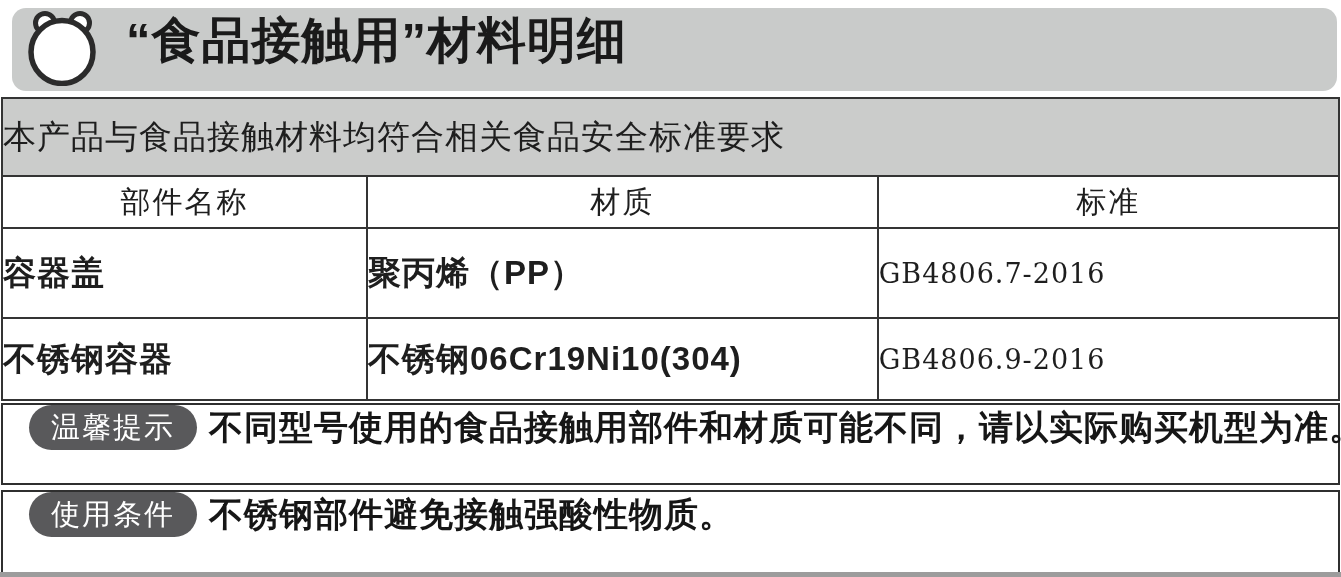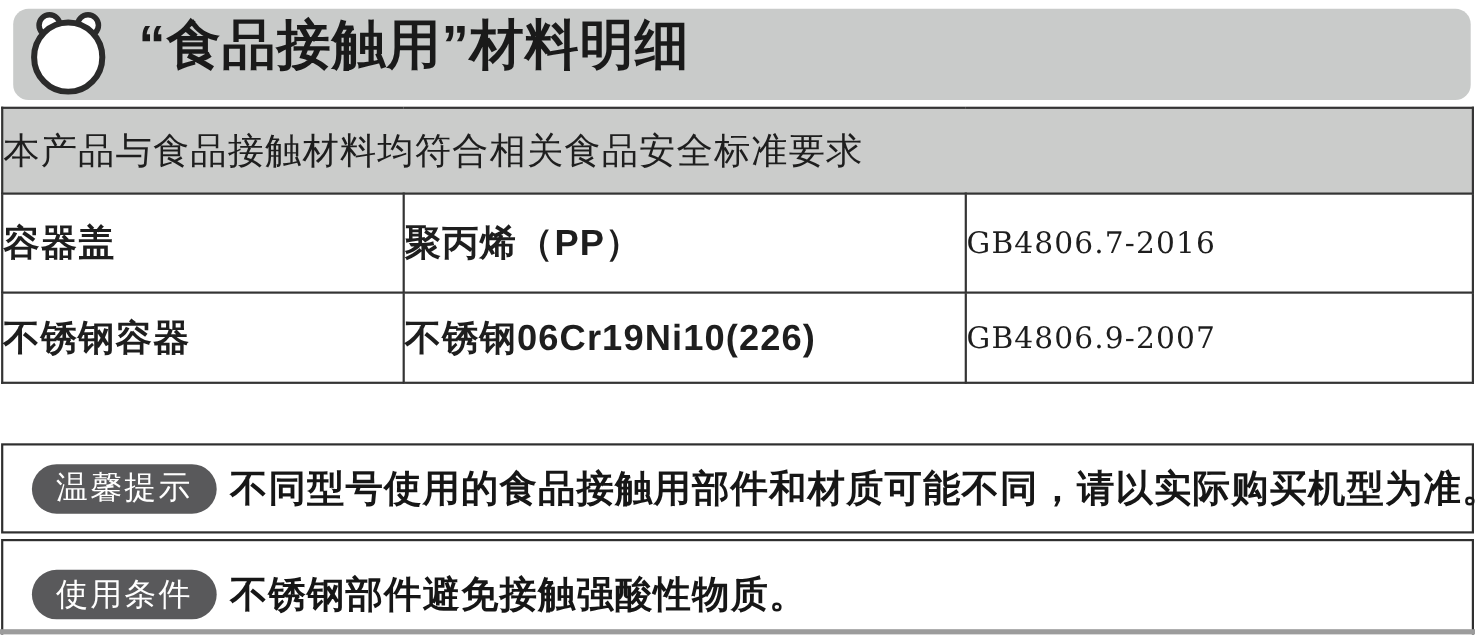--- a/index.html
+++ b/index.html
@@ -86,21 +86,20 @@
     letter-spacing: 1px;
   }
 
   
   .note-box {
     position: absolute;
     left: 1px; right: 1px;
     border: 2px solid #2f2f2f;
     background: #ffffff;
     display: flex;
-    align-items: center;
     padding-left: 26px;
     box-sizing: border-box;
   }
   .note-box.tip   { top: 403px; height: 82px; }
   .note-box.usage { top: 490px; height: 101px; }
   .note-badge {
     flex: 0 0 auto;
     min-width: 118px;
     height: 45px;
     padding: 0 22px;
@@ -149,29 +148,34 @@
   <table class="tbl">
     <colgroup>
         <col class="c1">
         <col class="c2">
         <col class="c3">
       </colgroup>
     <tbody>
       <tr>
         <td class="banner-cell" colspan="3">本产品与食品接触材料均符合相关食品安全标准要求</td>
       </tr>
+      <tr>
+        <th class="head-cell">部件名称</th>
+        <th class="head-cell">材质</th>
+        <th class="head-cell">标准</th>
+      </tr>
       <tr class="row-1">
         <td class="part-cell">容器盖</td>
         <td class="material-cell">聚丙烯（PP）</td>
         <td class="standard-cell">GB4806.7-2016</td>
       </tr>
       <tr class="row-2">
         <td class="part-cell">不锈钢容器</td>
-        <td class="material-cell">不锈钢06Cr19Ni10(226)</td>
-        <td class="standard-cell">GB4806.9-2007</td>
+        <td class="material-cell">不锈钢06Cr19Ni10(304)</td>
+        <td class="standard-cell">GB4806.9-2016</td>
       </tr>
     </tbody>
   </table>
 
   <div class="note-box tip">
     <div class="note-badge">温馨提示</div>
     <div class="note-text">不同型号使用的食品接触用部件和材质可能不同，请以实际购买机型为准。</div>
   </div>
 
   <div class="note-box usage">

